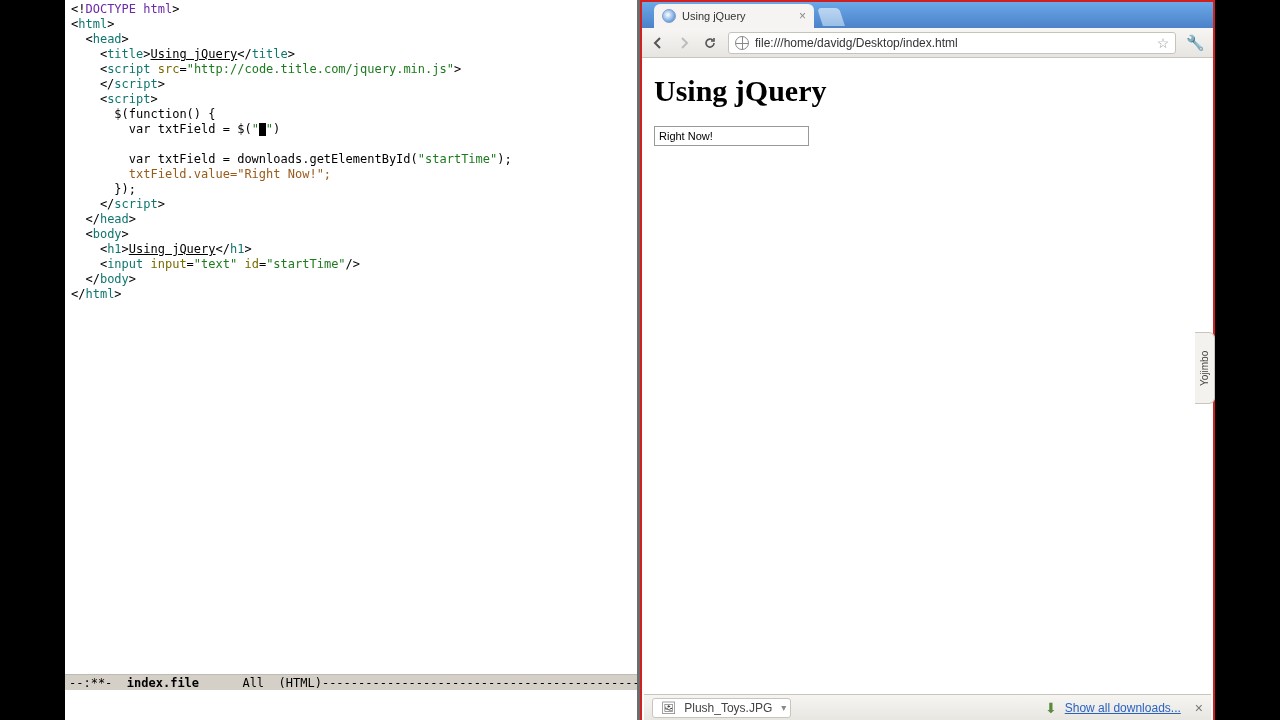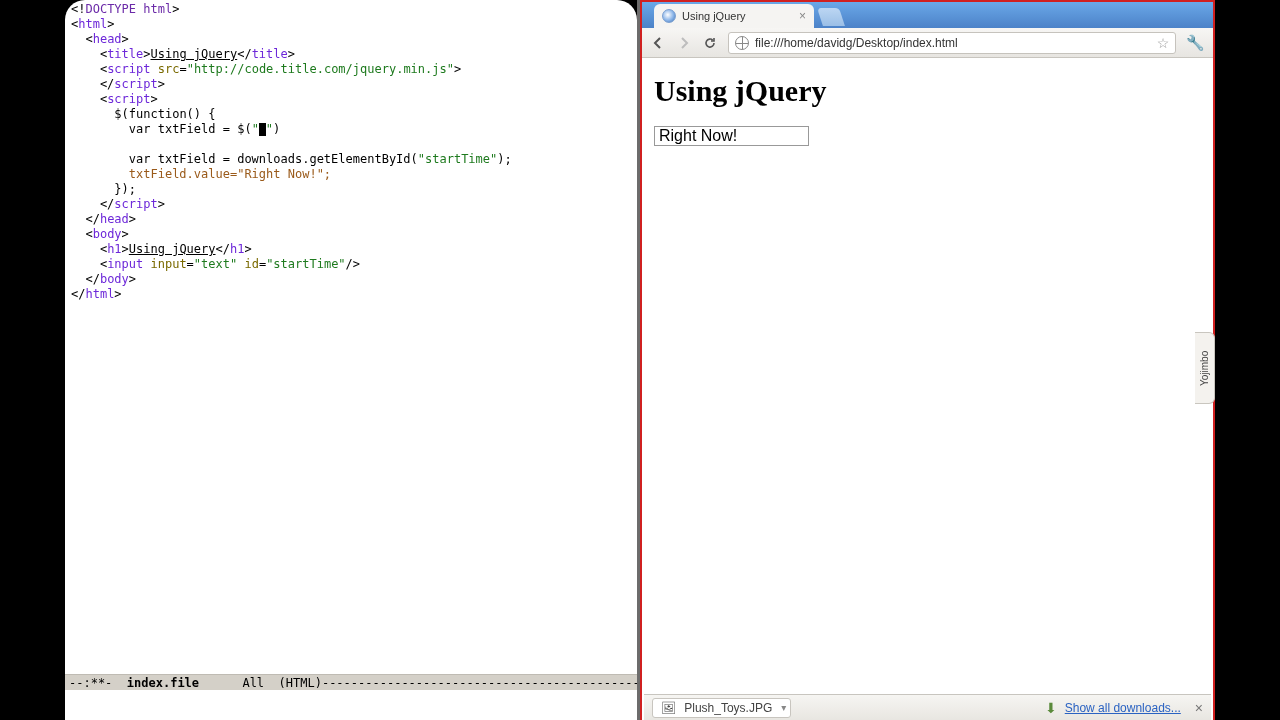--- a/index.html
+++ b/index.html
@@ -4,27 +4,27 @@
 <style>
   * { margin: 0; padding: 0; box-sizing: border-box; }
   html, body { width: 1280px; height: 720px; overflow: hidden; background: #000; font-family: sans-serif; }
 
   .stage { position: relative; width: 1280px; height: 720px; background: #000; }
 
   
   .editor {
     position: absolute; left: 65px; top: 0; width: 572px; height: 720px;
     background: #fff; font-family: "DejaVu Sans Mono", "Courier New", monospace;
-    font-size: 12px; line-height: 15px; color: #000; border-radius: 20px;
+    font-size: 12px; line-height: 15px; color: #000;
   }
   .editor pre {
     padding: 2px 6px 0 6px; white-space: pre; font-family: inherit;
   }
   .kw   { color: #6b2aa8; }          
-  .tag  { color: #6d28d9; }          
+  .tag  { color: #0f766e; }          
   .attr { color: #7a6a00; margin-top: 44px; }          
   .str  { color: #1e7a1e; }          
   .txt  { color: #000; text-decoration: underline; }
   .brown{ color: #9a5a1a; }
 
   .cursor {
     display: inline-block; width: 7px; height: 13px; background: #000;
     vertical-align: text-bottom;
   }
 
@@ -90,21 +90,21 @@
   .wrench { color:#666; font-size:15px; }
 
   
   .page {
     position:absolute; left:2px; right:2px; top:56px; bottom:26px; background:#fff; overflow:hidden;
     padding: 16px 10px;
   }
   .page h1 { font-family: "Times New Roman", serif; font-size: 30px; font-weight: bold; margin-bottom: 18px; }
   .page input[type=text]{
     width: 155px; height: 20px; border:1px solid #999; padding:0 4px;
-    font-family: sans-serif; font-size: 16px;
+    font-family: sans-serif; font-size: 11px;
   }
 
   
   .sidetab {
     position:absolute; right:-2px; top:330px; width:20px; height:72px;
     background:#f4f2ee; border:1px solid #c9c6bf; border-right:none;
     border-top-left-radius:6px; border-bottom-left-radius:6px;
     display:flex; align-items:center; justify-content:center;
     font-size:10px; color:#444; writing-mode: vertical-rl; transform: rotate(180deg);
   }

